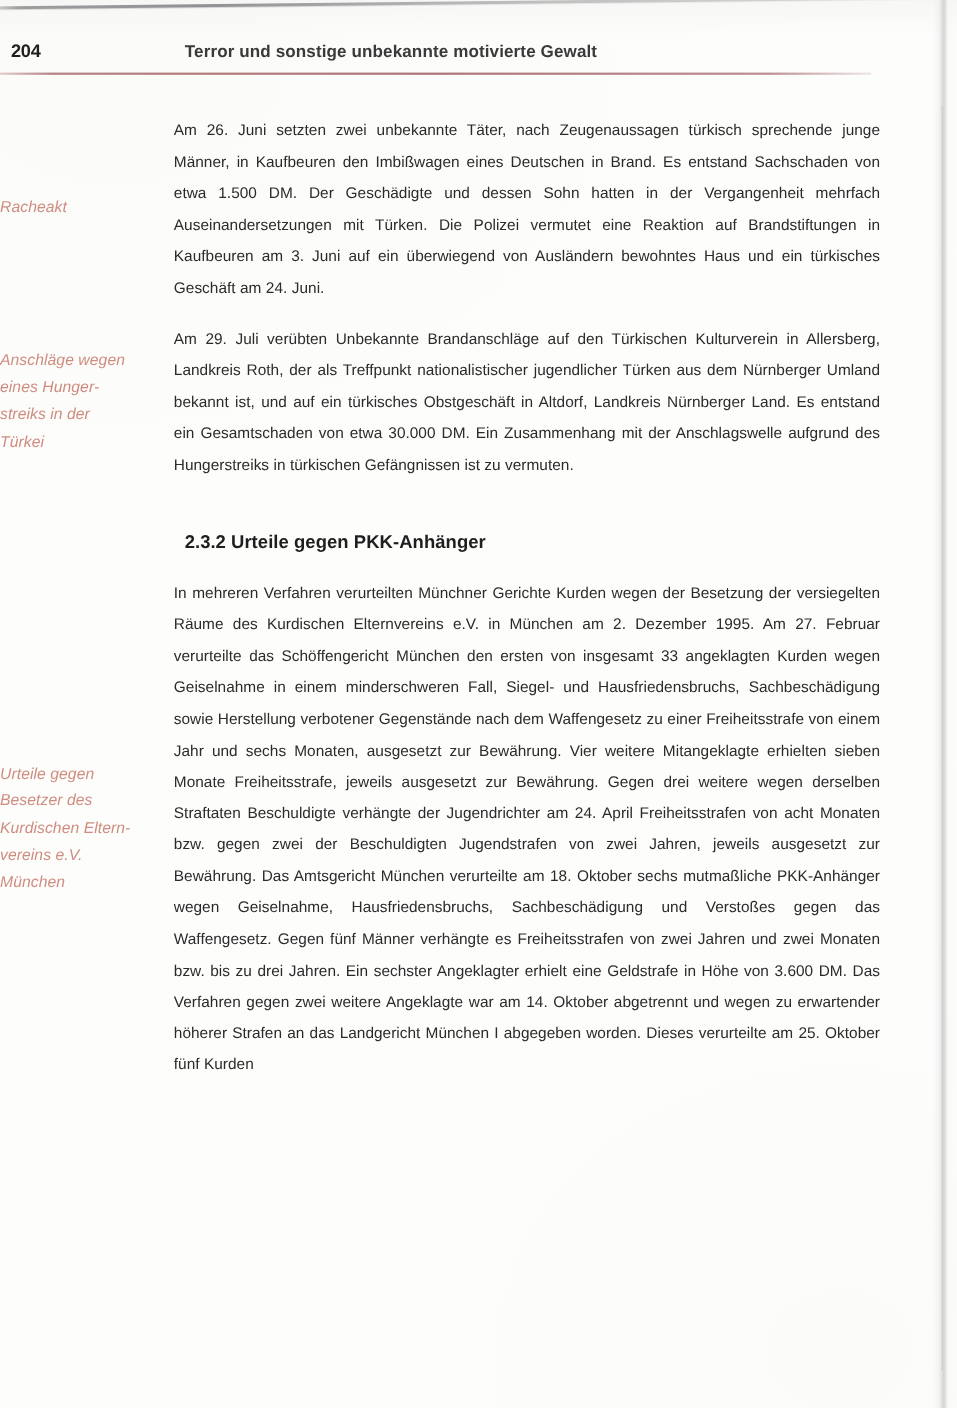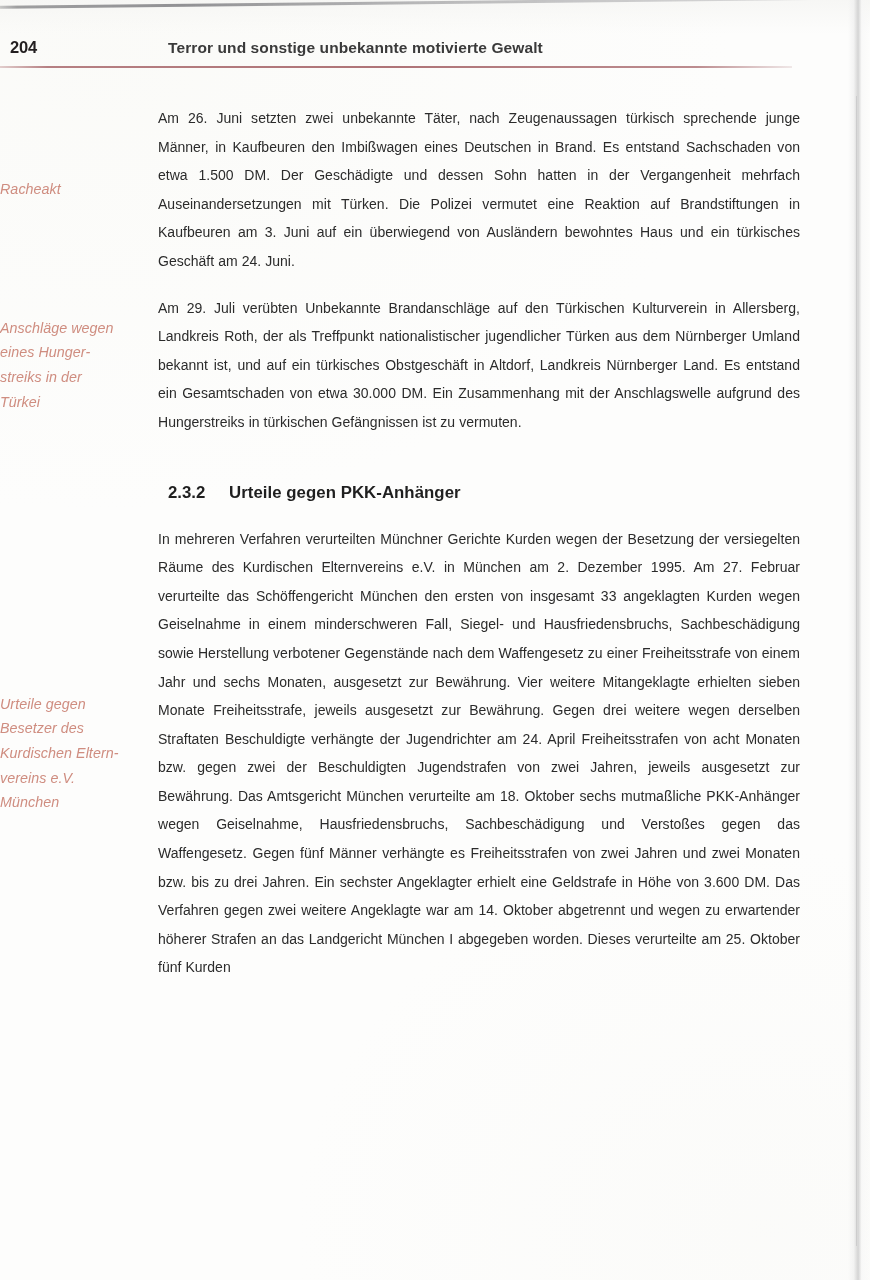--- a/index.html
+++ b/index.html
@@ -170,21 +170,20 @@
     font-size: 16.8px;
     color: #1f1f1f;
     padding-top: 2px;
   }
   .section-heading .num {
     font-weight: bold;
   }
   .section-heading .title {
     font-weight: bold;
     letter-spacing: 0.05px;
-    margin-left: 19px;
   }
   .gap-after-heading { height: 22px; }
 
   .marginalia.tall { line-height: 24.6px; }
 </style>
 </head>
 <body>
 
 <div id="page">
 

